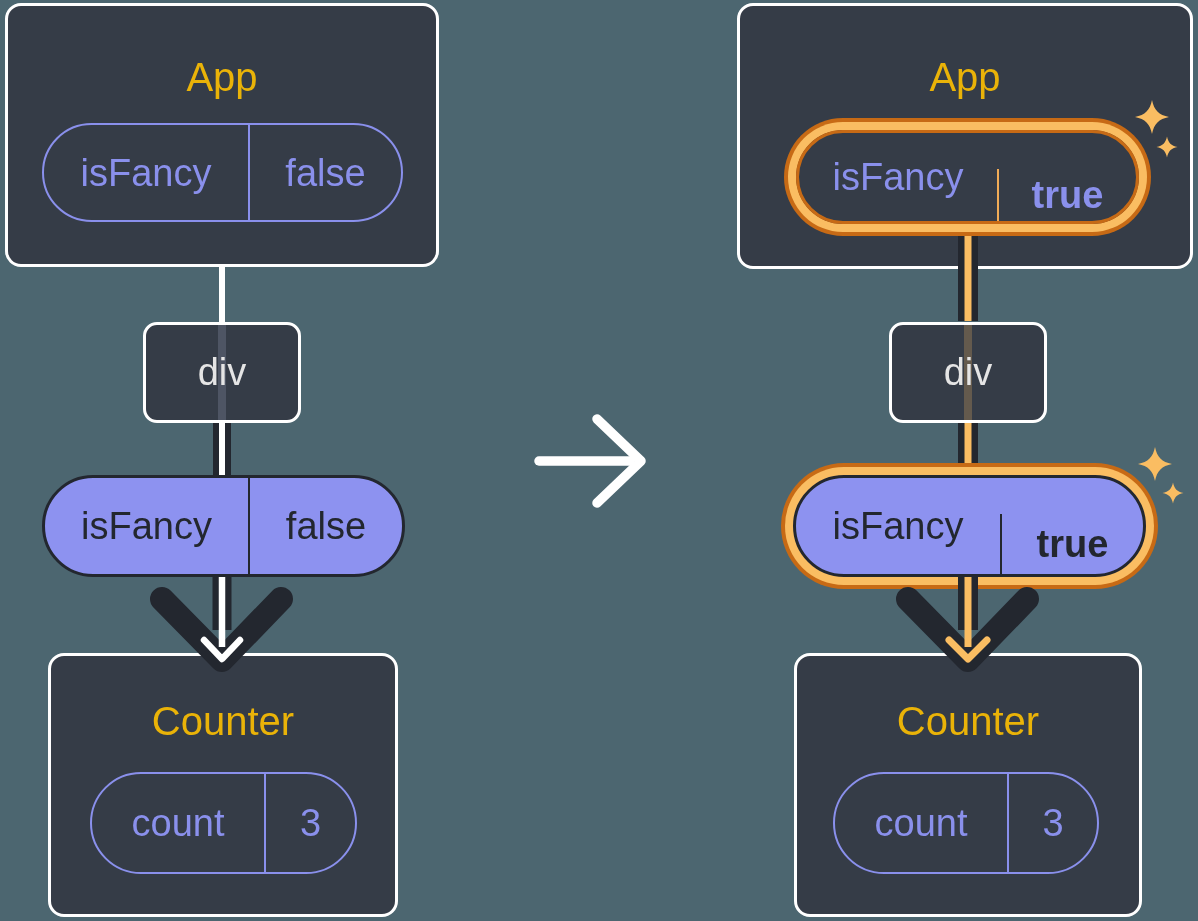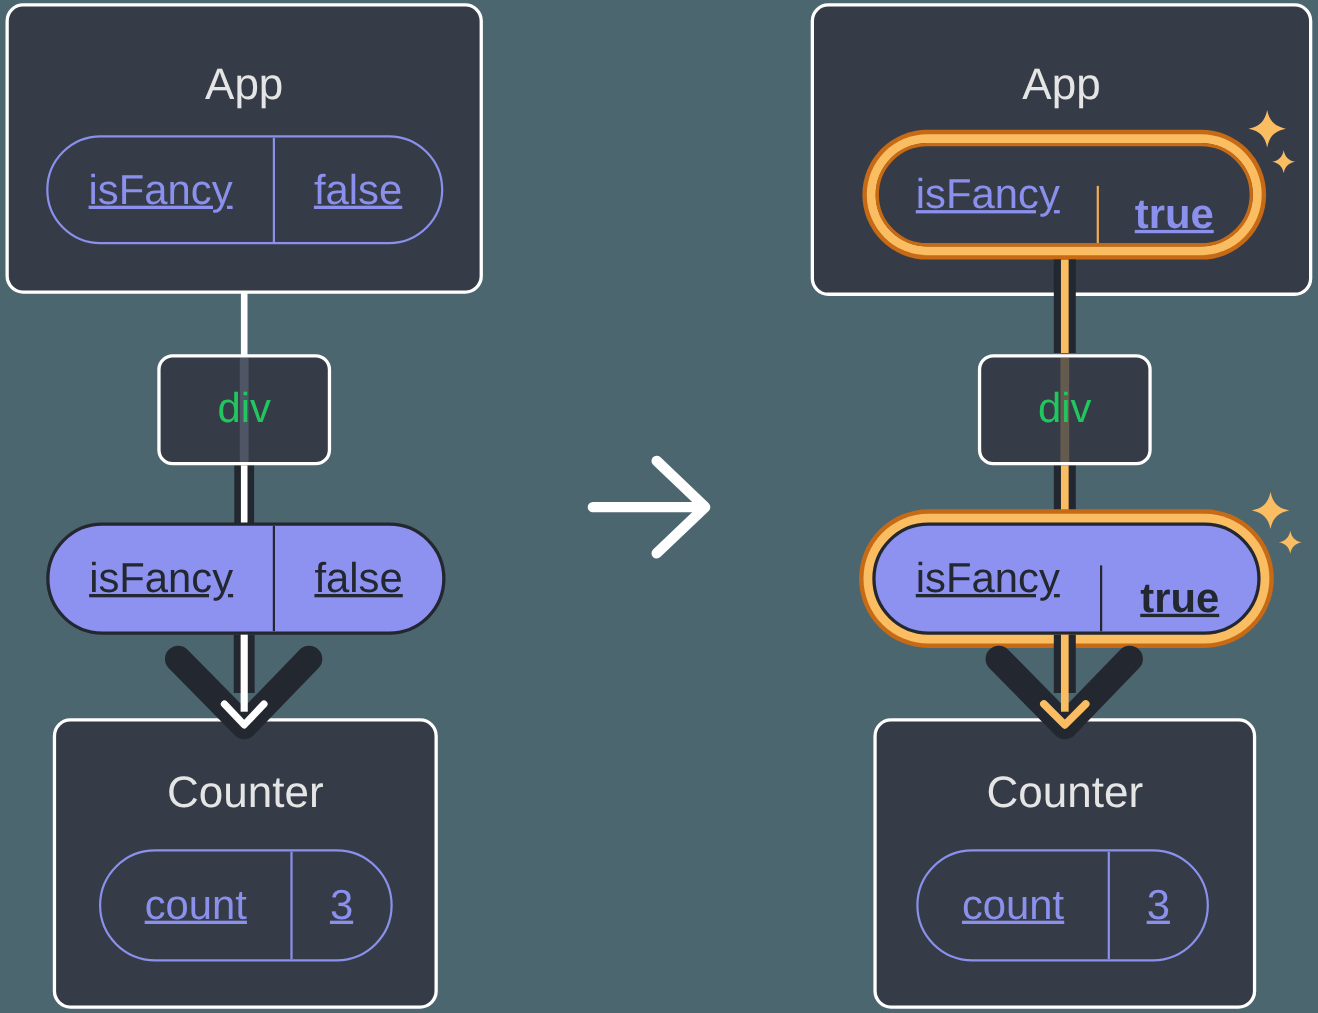--- a/index.html
+++ b/index.html
@@ -12,25 +12,25 @@
   svg.layer{position:absolute;left:0;top:0;width:1198px;height:921px;pointer-events:none;}
   .under{z-index:1;}
   .over{z-index:5;}
 
   .box{
     position:absolute;box-sizing:border-box;z-index:2;
     background:#353C47;border:3px solid #FFFFFF;border-radius:16px;
   }
   .box-title{
     position:absolute;left:0;width:100%;text-align:center;
-    color:#e5e5e5;font-size:40px;font-weight:500;line-height:44px;
+    color:#eab308;font-size:40px;font-weight:500;line-height:44px;
   }
   .pill{
     position:absolute;box-sizing:border-box;display:flex;z-index:3;
-    border-radius:60px;overflow:hidden;text-decoration:underline;
+    border-radius:60px;overflow:hidden;
   }
   .cell{
     display:flex;align-items:center;justify-content:center;
     font-size:38px;line-height:1;box-sizing:border-box;
   }
   .c2{flex:1;}
   
   .outline{border:2.5px solid #8A90EC;color:#8A90EC;background:transparent;}
   .outline .c2{border-left:2.5px solid #8A90EC;}
   
@@ -41,21 +41,21 @@
   .fancy-outline{border:3px solid #C76A15;color:#8A90EC;background:transparent;}
   .fancy-outline .c2{border-left:2.5px solid #F2AC57;}
   .bold-val .c2{font-weight:700;margin-top:36px;}
 
   
   .app-left{left:5px;top:3px;width:434px;height:264px;}
   .app-left .box-title{top:49px;}
   .pill-app-left{left:34px;top:117px;width:361px;height:99px;}
   .pill-app-left .c1{width:204px;}
   .div-left{left:143px;top:322px;width:158px;height:101px;border-radius:14px;display:flex;align-items:center;justify-content:center;}
-  .div-label{position:relative;color:#22c55e;font-size:38px;font-weight:500;z-index:2;}
+  .div-label{position:relative;color:#e5e5e5;font-size:38px;font-weight:500;z-index:2;}
   .ghost-line{position:absolute;top:0;bottom:0;left:50%;width:8px;margin-left:-4px;z-index:1;}
   .ghost-cool{background:rgba(210,218,255,0.16);}
   .ghost-warm{background:rgba(250,189,98,0.24);}
   .pill-mid-left{left:42px;top:475px;width:363px;height:102px;border-radius:51px;}
   .pill-mid-left .c1{width:203px;}
   .counter-left{left:48px;top:653px;width:350px;height:264px;}
   .counter-left .box-title{top:43px;}
   .pill-counter-left{left:39px;top:116px;width:267px;height:102px;}
   .pill-counter-left .c1{width:172px;}
 

